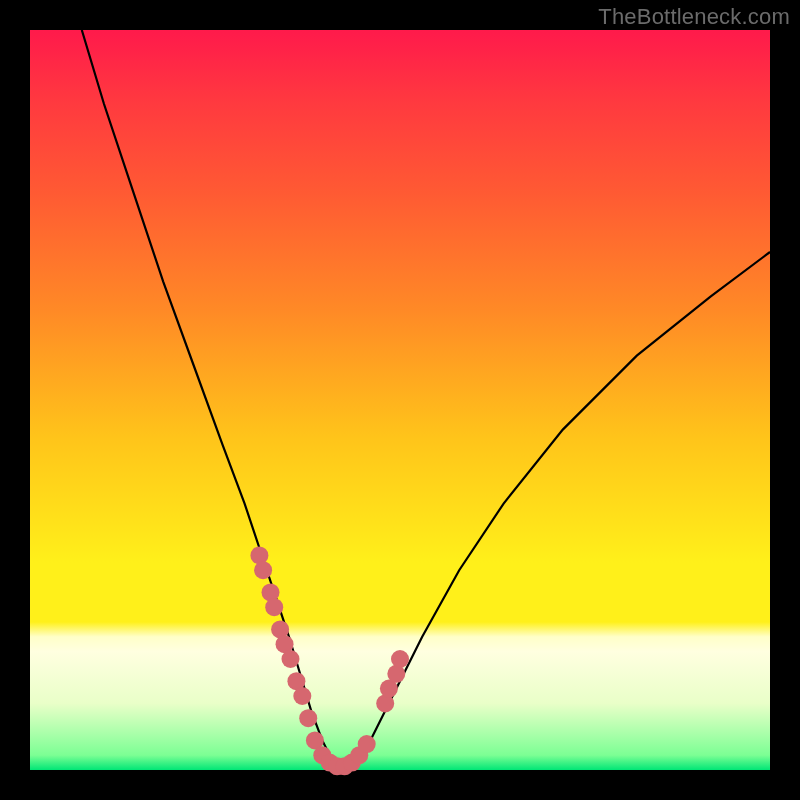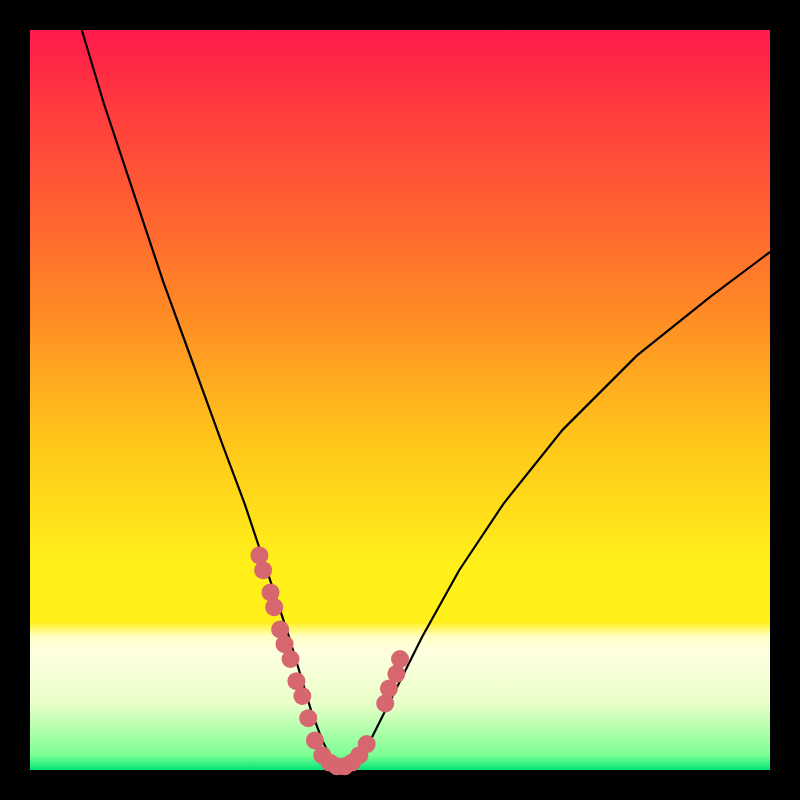--- a/index.html
+++ b/index.html
@@ -88,13 +88,14 @@
         <circle cx="336.70" cy="714.10" r="9" fill="#d6676f"></circle>
       </g>
     <g id="markers-right">
         <circle cx="355.20" cy="673.40" r="9" fill="#d6676f"></circle>
         <circle cx="358.90" cy="658.60" r="9" fill="#d6676f"></circle>
         <circle cx="366.30" cy="643.80" r="9" fill="#d6676f"></circle>
         <circle cx="370.00" cy="629.00" r="9" fill="#d6676f"></circle>
       </g>
   </svg>
 
+  <div class="watermark">TheBottleneck.com</div>
 </div>
 
 </body></html>

